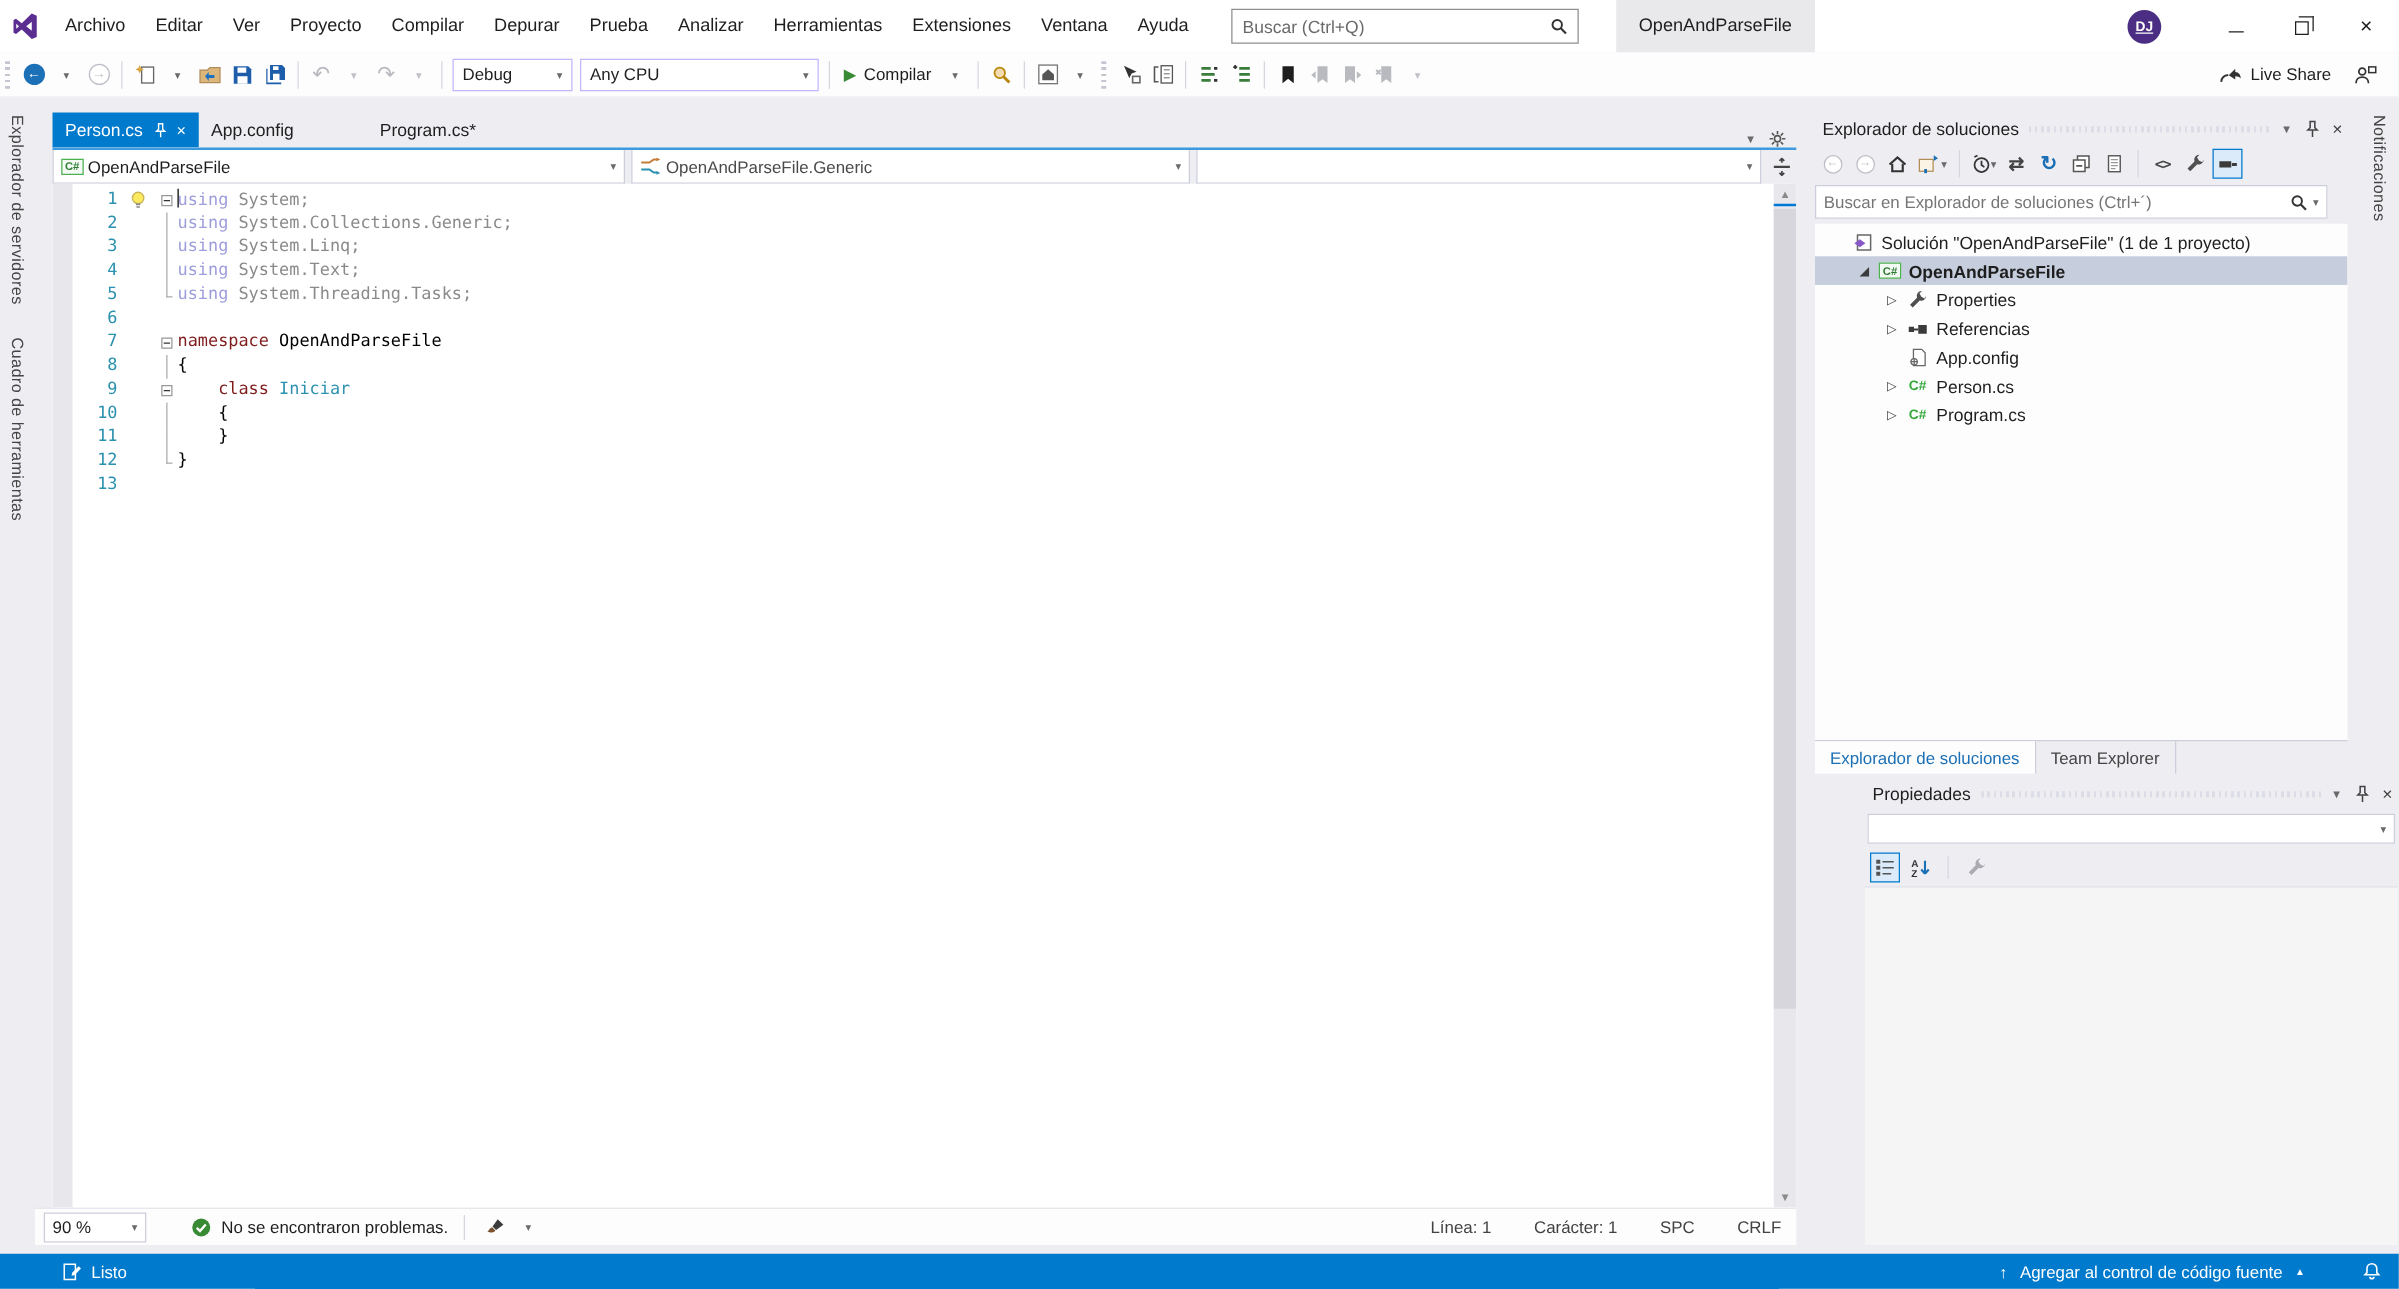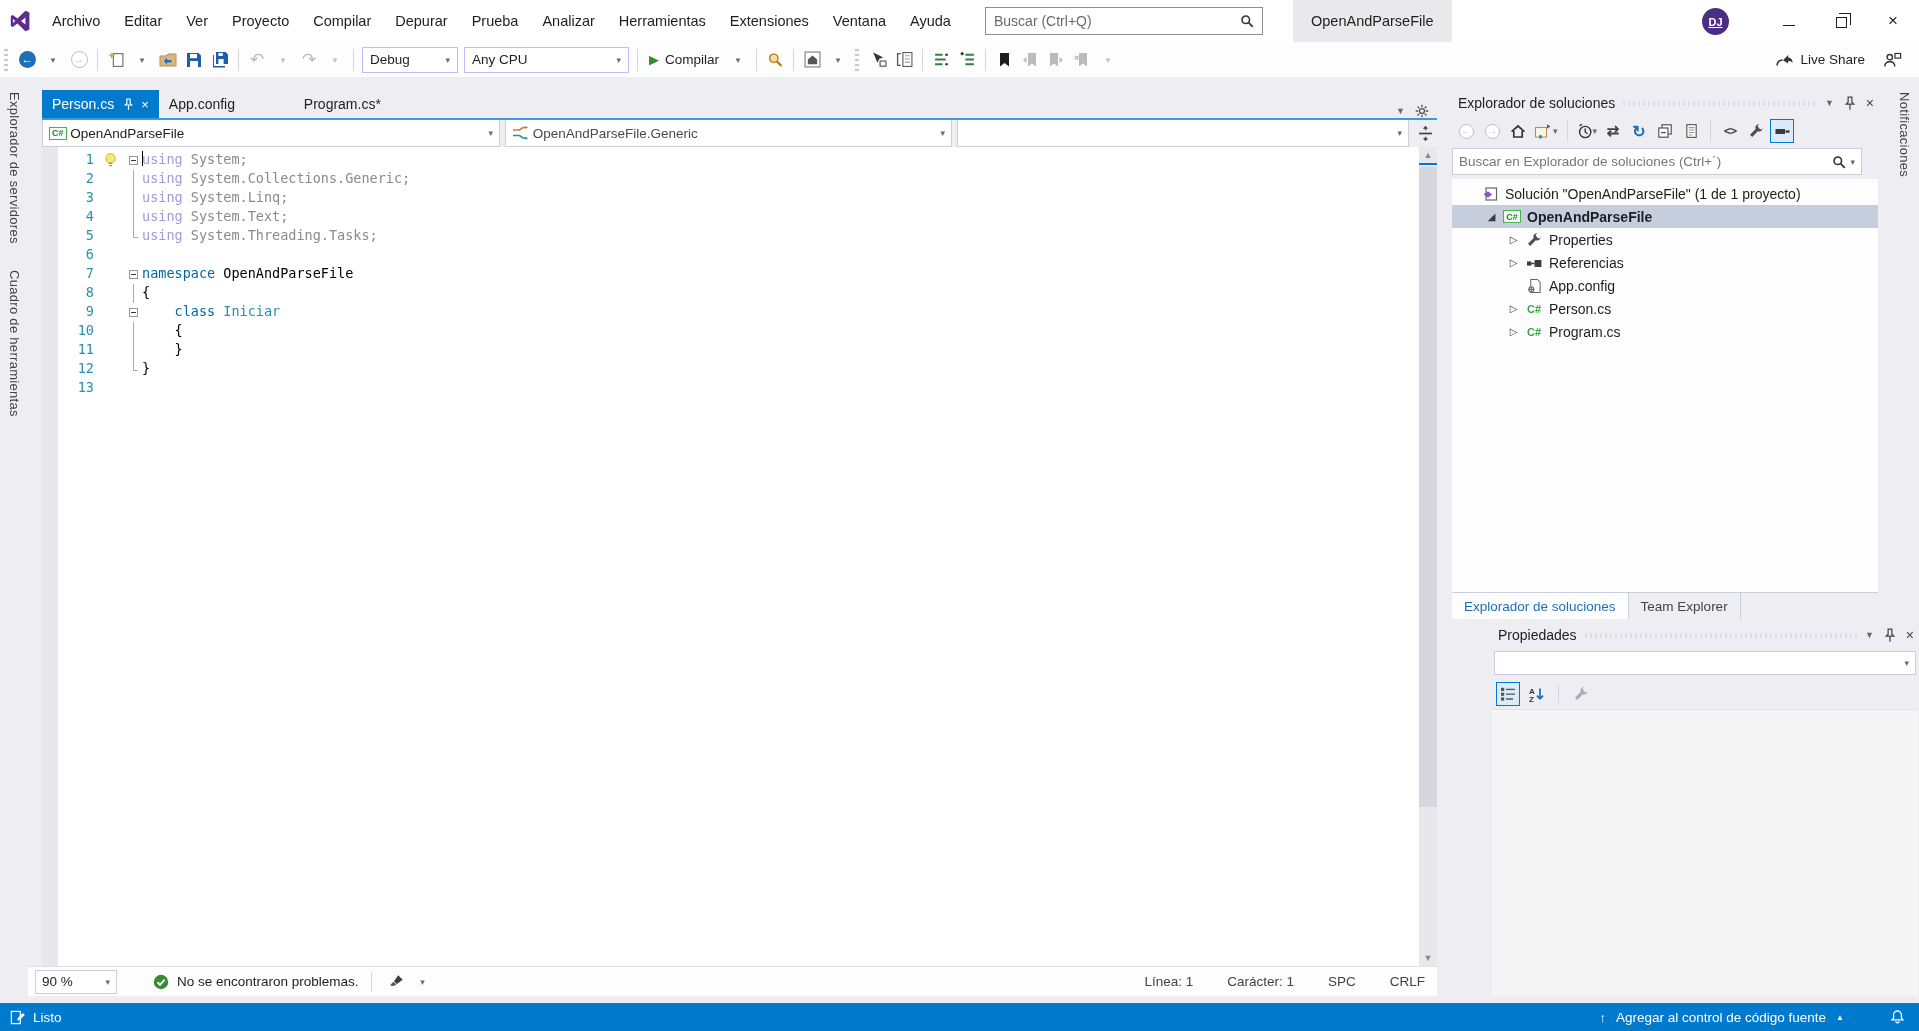--- a/index.html
+++ b/index.html
@@ -39,21 +39,21 @@
   .chev { font-size:9px; color:#6A6A6A; }
   .chev.dis { color:#C0C0C8; }
   .icircle { width:17px; height:17px; border-radius:50%; display:flex; align-items:center; justify-content:center;
     font-size:11px; line-height:1; }
   .icircle.on { background:#1C70B8; color:#fff; }
   .icircle.off { border:1.4px solid #BDBEC6; color:#BDBEC6; background:#fff; }
   .combo { height:26px; background:#fff; border:1px solid #c4b5fd; display:flex; align-items:center;
     font-size:13.5px; padding:0 7px; margin:12px 3px; }
   .combo .chev { margin-left:auto; }
   .combo.debug { width:96px; }
-  .combo.platform { width:165px; }
+  .combo.platform { width:191px; }
   .startbtn { display:flex; align-items:center; height:28px; padding:0 6px; font-size:13.5px; }
   .play { color:#388A34; font-size:13px; margin-right:6px; }
   .dis { color:#B9BAC0; }
   .big { font-size:17px; }
   .toolbar-right { margin-left:auto; display:flex; align-items:center; padding-right:14px; gap:14px; }
   .liveshare { display:flex; align-items:center; gap:6px; font-size:13.5px; }
 
   
   .rail-label { writing-mode:vertical-rl; font-size:13px; color:#444; letter-spacing:.3px; }
   .left-rail { position:absolute; left:0; top:78px; width:28px; bottom:28px; display:flex; flex-direction:column;
@@ -83,21 +83,21 @@
   .code-line { display:flex; height:19px; font-family:"DejaVu Sans Mono", monospace; font-size:13.5px; }
   .bpmargin { width:16px; background:#E8E8EC; }
   .ln { width:46px; text-align:right; padding-right:10px; color:#2B91AF; }
   .glyphm { width:22px; display:flex; align-items:center; }
   .foldm { width:16px; position:relative; }
   .fm { width:9px; height:9px; border:1px solid #989898; display:block; margin:5px 0 0 3px; position:relative; background:#fff; }
   .fm::after { content:""; position:absolute; left:1px; right:1px; top:3px; border-top:1px solid #333; }
   .fl { display:block; width:1px; background:#ABABAB; height:19px; margin-left:7px; }
   .fe { display:block; width:5px; height:11px; border-left:1px solid #ABABAB; border-bottom:1px solid #ABABAB; margin-left:7px; }
   .code-text { white-space:pre; }
-  .tk-kw { color:#0369a1; } .tk-type { color:#2B91AF; } .tk-plain { color:#000; }
+  .tk-kw { color:#7f1d1d; } .tk-type { color:#2B91AF; } .tk-plain { color:#000; }
   .tk-kw-dim { color:#9D9DDB; } .tk-dim { color:#8A8A8A; }
   .caret-bar { display:inline-block; width:1.4px; height:15px; background:#000; vertical-align:-2px; margin-right:-1.4px; }
   .vscroll { width:18px; background:#E8E8EC; display:flex; flex-direction:column; align-items:center; }
   .vscroll .arrow { font-size:9px; color:#8A8A8A; padding:3px 0; }
   .vmark { width:100%; height:2px; background:#0078D7; }
   .vthumb { width:100%; flex:0 0 640px; background:#D6D6DC; margin-top:2px; }
   .vscroll .spacer { flex:1; }
 
   
   .edbottom { height:30px; background:#FDFDFE; border-top:1px solid #E0E0E6; display:flex; align-items:center;
@@ -139,21 +139,21 @@
   .propspanel { position:absolute; left:1492px; top:622px; width:426px; bottom:35px; display:flex; flex-direction:column; }
   .prop-combo { height:24px; background:#fff; border:1px solid #CCCEDB; margin:3px 2px 4px 2px; display:flex;
     align-items:center; justify-content:flex-end; padding-right:6px; }
   .prop-toolbar { height:30px; display:flex; align-items:center; gap:4px; padding-left:4px; }
   .psep { width:1px; height:18px; background:#D6D6DE; margin:0 6px; }
   .prop-content { flex:1; background:#F5F5F6; border-top:1px solid #E0E0E6; }
 
   
   .statusbar { position:absolute; left:0; bottom:0; width:1919px; height:28px; background:#007ACC; color:#fff;
     display:flex; align-items:center; font-size:13.5px; }
-  .sb-left { display:flex; align-items:center; gap:8px; padding-left:10px; }
+  .sb-left { display:flex; align-items:center; gap:8px; padding-left:10px;margin-left:40px; }
   .sb-right { margin-left:auto; display:flex; align-items:center; gap:10px; padding-right:14px; }
   .sb-glyph { font-size:13px; }
   .sb-tri { font-size:8px; }
   .glyph-dark { color:#444; font-size:15px; font-weight:bold; }
   .glyph-refresh { color:#1B6FB5; font-size:16px; font-weight:bold; }
   .mono { font-family:"DejaVu Sans Mono",monospace; font-size:12px; letter-spacing:-1px; }
 </style>
 </head>
 <body>
 

